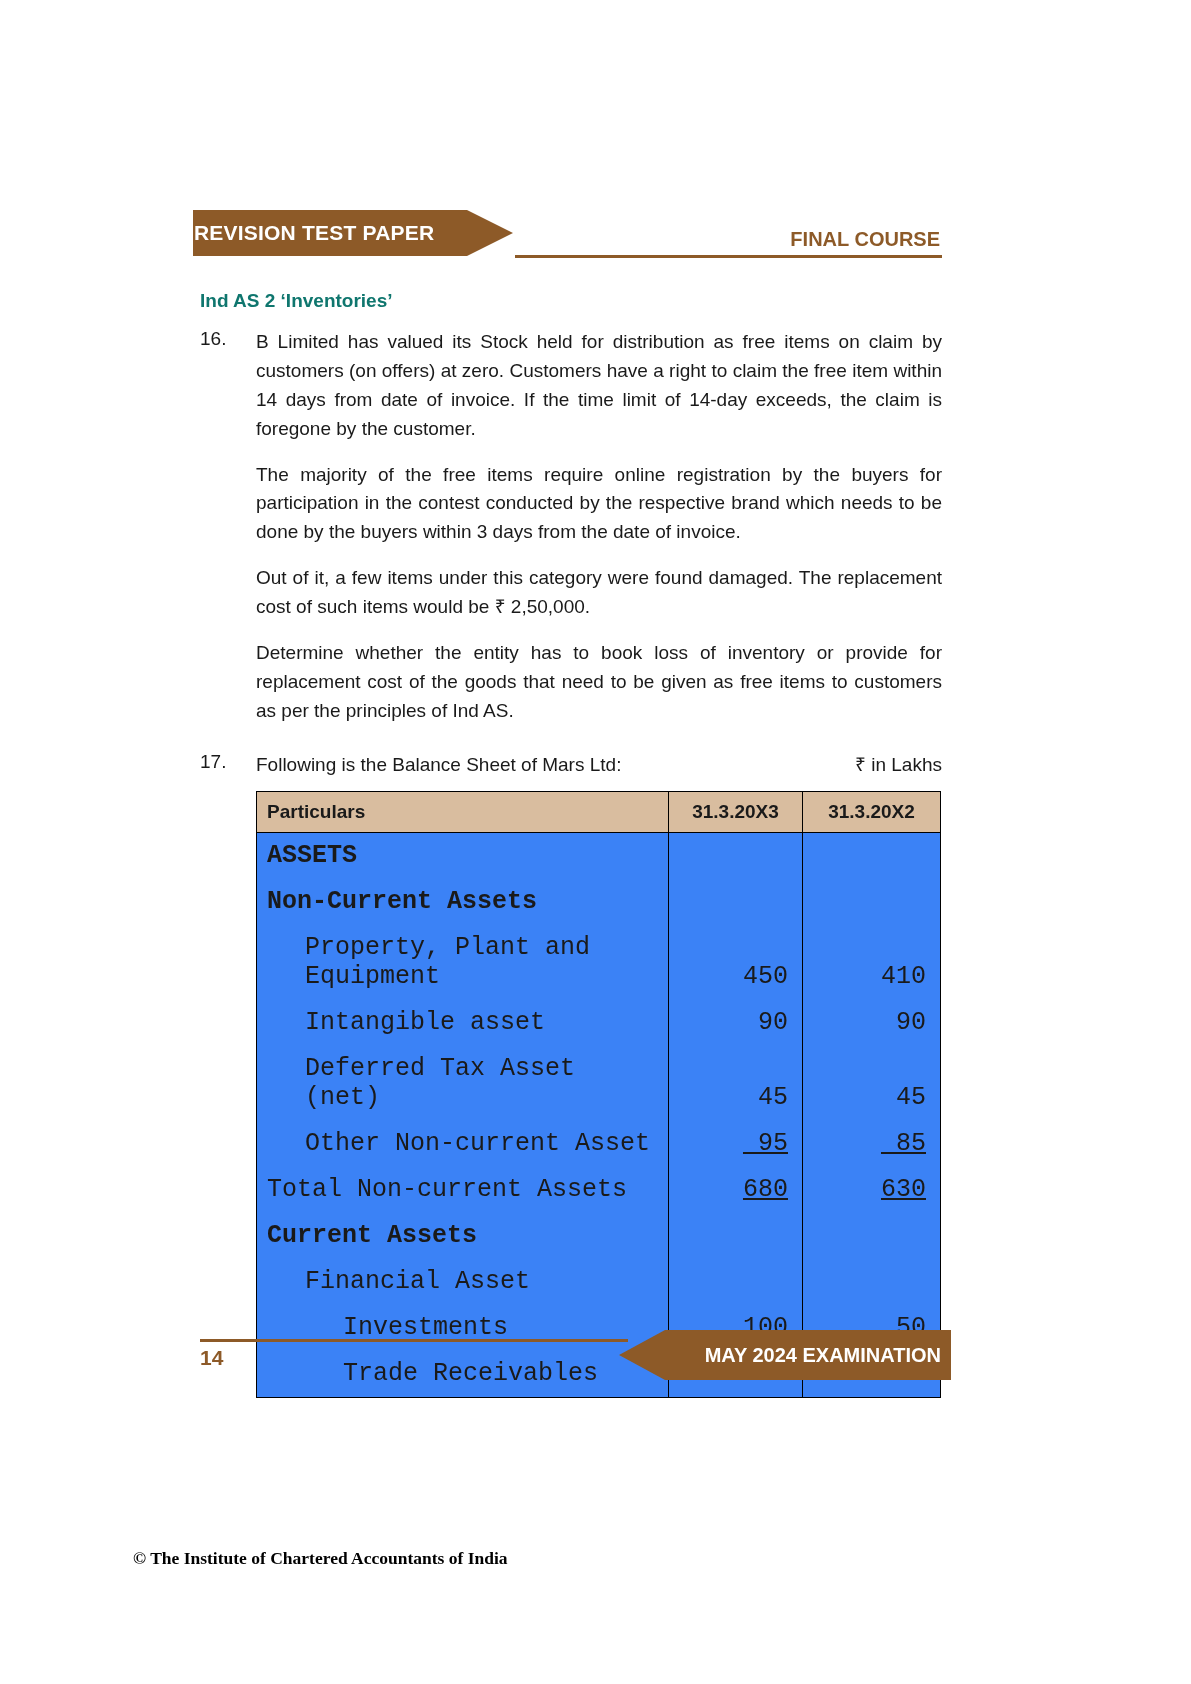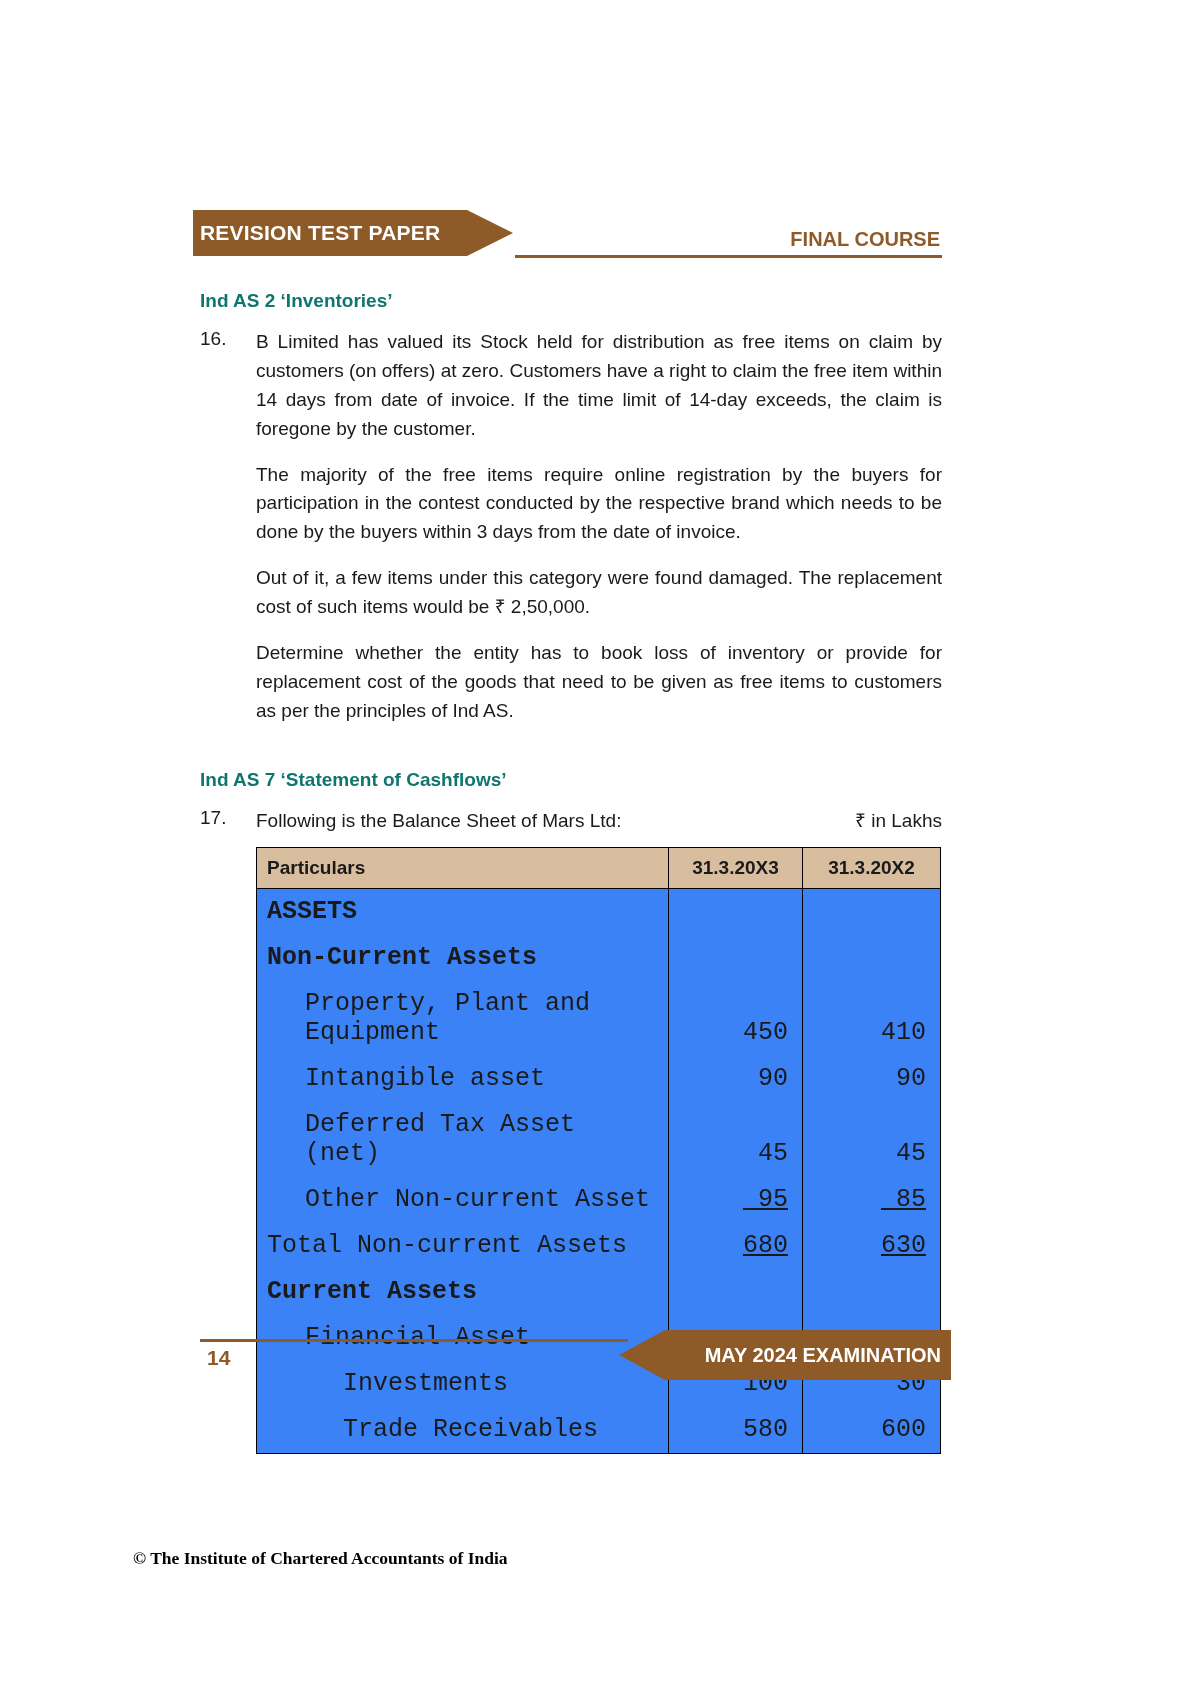--- a/index.html
+++ b/index.html
@@ -16,21 +16,21 @@
   }
 
   
   .header { position: absolute; top: 210px; left: 193px; right: 251px; height: 48px; }
   .banner-top {
     position: absolute; left: 0; top: 0;
     width: 320px; height: 46px;
     background: #8d5a28;
     clip-path: polygon(0 0, calc(100% - 46px) 0, 100% 50%, calc(100% - 46px) 100%, 0 100%);
     color: #ffffff; font-weight: bold; font-size: 21px;
-    line-height: 46px; padding-left: 7px;
+    line-height: 46px; padding-left: 1px;
     letter-spacing: 0.2px;
   }
   .header-line { position: absolute; left: 322px; right: -2px; bottom: 0px; height: 3px; background: #8d5a28; }
   .final-course { position: absolute; right: 0; bottom: 7px; color: #8d5a28; font-weight: bold; font-size: 20px; }
 
   
   .content { position: absolute; top: 290px; left: 200px; width: 742px; }
   .section-heading { color: #0f766e; font-weight: bold; font-size: 19px; margin: 0 0 16px 0; }
   .section-heading.second { margin-top: 26px; }
   .item { display: flex; margin-bottom: 8px; }
@@ -62,21 +62,21 @@
     font-family: Liberation Mono, monospace;
   }
   table.bs td.num { text-align: right; padding-right: 14px; padding-left: 9px; }
   table.bs td.underline { text-decoration: underline; text-align: right; }
   table.bs td.bold { font-weight: bold; }
   table.bs td.indent-1 { padding-left: 48px; }
   table.bs td.indent-2 { padding-left: 86px; }
 
   
   .footer-line { position: absolute; top: 1339px; left: 200px; width: 428px; height: 3px; background: #8d5a28; }
-  .page-number { position: absolute; top: 1346px; left: 200px; color: #8d5a28; font-weight: bold; font-size: 21px; margin-left: 7px; }
+  .page-number { position: absolute; top: 1346px; left: 200px; color: #8d5a28; font-weight: bold; font-size: 21px; }
   .banner-bottom {
     position: absolute; top: 1330px; right: 240px;
     width: 332px; height: 50px;
     background: #8d5a28;
     clip-path: polygon(46px 0, 100% 0, 100% 100%, 46px 100%, 0 50%);
     color: #ffffff; font-weight: bold; font-size: 20px;
     line-height: 50px; text-align: right; padding-right: 10px;
   }
   .copyright {
     position: absolute; top: 1548px; left: 133px;
@@ -102,21 +102,20 @@
     <div class="item">
       <div class="item-num">16.</div>
       <div class="item-body">
         <p>B Limited has valued its Stock held for distribution as free items on claim by customers (on offers) at zero.  Customers have a right to claim the free item within 14 days from date of invoice.  If the time limit of 14-day exceeds, the claim is foregone by the customer.</p>
         <p>The majority of the free items require online registration by the buyers for participation in the contest conducted by the respective brand which needs to be done by the buyers within 3 days from the date of invoice.</p>
         <p>Out of it, a few items under this category were found damaged.  The replacement cost of such items would be ₹ 2,50,000.</p>
         <p>Determine whether the entity has to book loss of inventory or provide for replacement cost of the goods that need to be given as free items to customers as per the principles of Ind AS.</p>
       </div>
     </div>
 
-    <div class="section-heading second">Ind AS 7 ‘Statement of Cashflows’</div>
 
     <div class="item">
       <div class="item-num">17.</div>
       <div class="item-body">
         <div class="intro-row">
           <span>Following is the Balance Sheet of Mars Ltd:</span>
           <span>₹ in Lakhs</span>
         </div>
 
         <table class="bs">
@@ -174,21 +173,21 @@
                 <td class="num"></td>
               </tr>
               <tr>
                 <td class="label indent-1">Financial Asset</td>
                 <td class="num"></td>
                 <td class="num"></td>
               </tr>
               <tr>
                 <td class="label indent-2">Investments</td>
                 <td class="num">100</td>
-                <td class="num">30</td>
+                <td class="num">50</td>
               </tr>
               <tr>
                 <td class="label indent-2">Trade Receivables</td>
                 <td class="num">580</td>
                 <td class="num">600</td>
               </tr>
             </tbody>
         </table>
       </div>
     </div>

